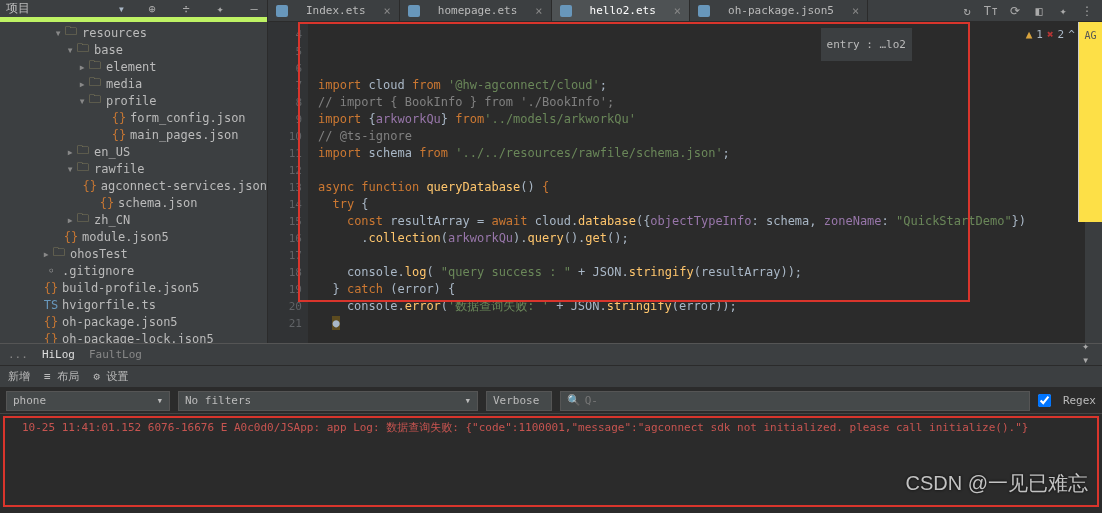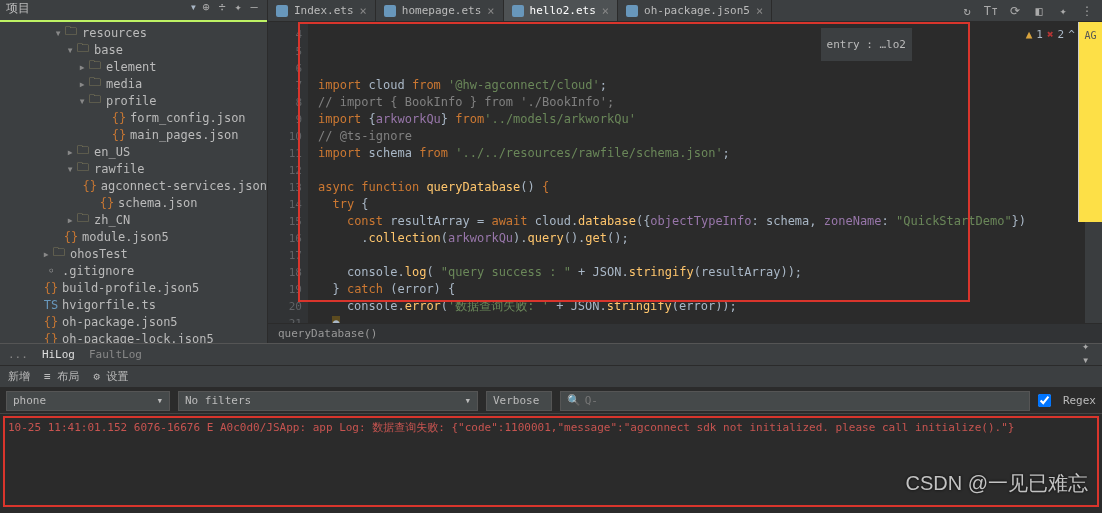--- a/index.html
+++ b/index.html
@@ -5,34 +5,34 @@
 * { margin: 0; padding: 0; box-sizing: border-box; }
 body {
   width: 1102px; height: 513px;
   background: #2b2b2b; color: #a9b7c6;
   font-family: "Consolas", "Menlo", monospace;
   font-size: 12px; overflow: hidden; position: relative;
 }
 .main-layout { display: flex; flex-direction: column; height: 100%; }
 .top-area { display: flex; flex: 1; min-height: 0; }
 .sidebar { width: 268px; background: #3c3f41; border-right: 1px solid #2b2b2b; display: flex; flex-direction: column; }
-.sidebar-toolbar { height: 22px; display: flex; align-items: flex-start; padding: 0 6px; border-bottom: 2px solid #bef264; gap: 2px; }
+.sidebar-toolbar { height: 22px; display: flex; align-items: center; padding: 0 6px; border-bottom: 5px solid #bef264; gap: 20px; }
 .sidebar-title { color: #bbb; font-size: 12px; flex: 1; }
 .tool-icon { width: 14px; height: 14px; color: #aaa; cursor: pointer; display: inline-flex; align-items: center; justify-content: center; }
 .tree { flex: 1; overflow: auto; padding-top: 2px; }
 .tree-row { display: flex; align-items: center; height: 17px; padding-left: 4px; color: #bbb; white-space: nowrap; cursor: pointer; }
 .indent { display: inline-block; }
 .arrow { width: 12px; display: inline-flex; justify-content: center; color: #888; }
 .ficon { width: 14px; height: 14px; margin-right: 4px; display: inline-flex; align-items: center; justify-content: center; }
 .folder { color: #b0a66f; }
 .file-json { color: #c57633; }
 .file-ts { color: #6897bb; }
 .editor-area { flex: 1; display: flex; flex-direction: column; min-width: 0; background: #2b2b2b; }
 .tab-bar { height: 22px; background: #3c3f41; display: flex; align-items: stretch; border-bottom: 1px solid #2b2b2b; }
-.tab { display: flex; align-items: center; padding: 0 8px; gap: 6px; color: #bbb; border-right: 1px solid #2b2b2b; cursor: pointer; font-size: 11px; }
+.tab { display: flex; align-items: center; padding: 0 8px; gap: 18px; color: #bbb; border-right: 1px solid #2b2b2b; cursor: pointer; font-size: 11px; }
 .tab.active { background: #4e5254; color: #fff; }
 .tab-ficon { width: 12px; height: 12px; background: #6897bb; border-radius: 2px; }
 .tab-close { color: #888; font-size: 12px; }
 .top-right-icons { margin-left: auto; display: flex; align-items: center; gap: 10px; padding-right: 8px; }
 .editor-body { flex: 1; display: flex; position: relative; overflow: hidden; }
 .gutter { width: 40px; background: #313335; color: #606366; text-align: right; padding: 4px 6px 4px 0; font-size: 11px; line-height: 17px; }
 .gutter div { height: 17px; }
 .code { flex: 1; padding: 4px 10px; font-size: 12px; line-height: 17px; white-space: pre; overflow: auto; position: relative; }
 .code-line { height: 17px; }
 .red-box-code { position: absolute; left: 298px; top: 22px; width: 672px; height: 280px; border: 2px solid #d9352c; pointer-events: none; }
@@ -50,21 +50,21 @@
 .bp-tab { cursor: pointer; }
 .bp-tab.active { color: #ddd; }
 .bp-toolbar { height: 22px; background: #3c3f41; display: flex; align-items: center; padding: 0 8px; gap: 14px; color: #bbb; font-size: 11px; border-bottom: 1px solid #2b2b2b; }
 .bp-filters { height: 26px; display: flex; align-items: center; gap: 8px; padding: 2px 6px; border-bottom: 1px solid #444; }
 .bp-select, .bp-search { background: #45494a; border: 1px solid #555; color: #bbb; height: 20px; font-size: 11px; padding: 0 6px; }
 .bp-select { cursor: pointer; display: flex; align-items: center; gap: 20px; justify-content: space-between; }
 .bp-select.wide { width: 164px; }
 .bp-select.med { width: 300px; }
 .bp-select.small { width: 66px; }
 .bp-search { flex: 1; display: flex; align-items: center; gap: 4px; }
-.bp-output { flex: 1; padding: 6px 8px; font-size: 11px; color: #c75450; position: relative; overflow: hidden; }
+.bp-output { flex: 1; padding: 6px 22px; font-size: 11px; color: #c75450; position: relative; overflow: hidden; }
 .red-box-log { position: absolute; top: 2px; left: 3px; right: 3px; bottom: 6px; border: 2px solid #d9352c; pointer-events: none; }
 .regex-chk { display: flex; align-items: center; gap: 12px; color: #bbb; font-size: 11px; }
 .preview-strip { position: absolute; right: 0; top: 22px; width: 18px; height: 340px; background: #3a3d3f; border-left: 1px solid #2b2b2b; }
 .right-panel-hint { position: absolute; right: 0; top: 22px; width: 24px; height: 200px; background: #fde047; border-left: 1px solid #ccc; padding-top: 8px; font-size: 10px; color: #555; text-align: center; }
 .crumb-right { position: absolute; right: 190px; top: 28px; background: #3c3f41; color: #bbb; font-size: 11px; padding: 10px 6px; }
 .watermark { position: absolute; right: 14px; bottom: 16px; color: #ddd; font-size: 20px; font-family: sans-serif; opacity: 0.85; text-shadow: 0 0 3px #000; pointer-events: none; }
 .gear-icon-right { position: absolute; right: 6px; top: 346px; color: #aaa; cursor: pointer; }
 </style>
 </head>
 <body>
@@ -253,23 +253,20 @@
           </div>
         <div class="code" id="code">
           <div class="code-status">
             <span class="warn-tri">▲</span><span>1</span>
             <span class="err-sq">✖</span><span>2</span>
             <span>^ v</span>
           </div>
         <div class="code-line"><span class="kw">import</span> cloud <span class="kw">from</span> <span class="str">'@hw-agconnect/cloud'</span>;</div><div class="code-line"><span class="cmt">// import { BookInfo } from './BookInfo';</span></div><div class="code-line"><span class="kw">import</span> {<span class="id">arkworkQu</span>} <span class="kw">from</span><span class="str">'../models/arkworkQu'</span></div><div class="code-line"><span class="cmt">// @ts-ignore</span></div><div class="code-line"><span class="kw">import</span> schema <span class="kw">from</span> <span class="str">'../../resources/rawfile/schema.json'</span>;</div><div class="code-line"></div><div class="code-line"><span class="kw">async function</span> <span class="fn">queryDatabase</span>() <span class="kw">{</span></div><div class="code-line">  <span class="kw">try</span> {</div><div class="code-line">    <span class="kw">const</span> resultArray = <span class="kw">await</span> cloud.<span class="fn">database</span>({<span class="id">objectTypeInfo</span>: schema, <span class="id">zoneName</span>: <span class="str">"QuickStartDemo"</span>})</div><div class="code-line">      .<span class="fn">collection</span>(<span class="id">arkworkQu</span>).<span class="fn">query</span>().<span class="fn">get</span>();</div><div class="code-line"></div><div class="code-line">    console.<span class="fn">log</span>( <span class="str">"query success : "</span> + JSON.<span class="fn">stringify</span>(resultArray));</div><div class="code-line">  } <span class="kw">catch</span> (error) {</div><div class="code-line">    console.<span class="fn">error</span>(<span class="str">'数据查询失败: '</span> + JSON.<span class="fn">stringify</span>(error));</div><div class="code-line">  <span style="background:#5c4b1f">●</span></div></div>
         <div class="preview-strip"></div>
       </div>
-      <div class="breadcrumb-bar">
-        <span>queryDatabase()</span>
-      </div>
     </div>
   </div>
 
   <div class="bottom-panel">
     <div class="bp-tabs" id="bp-tabs">
         <span class="bp-tab">...</span>
         <span class="bp-tab active">HiLog</span>
         <span class="bp-tab">FaultLog</span>
       </div>
     <div class="bp-toolbar" id="bp-toolbar">

